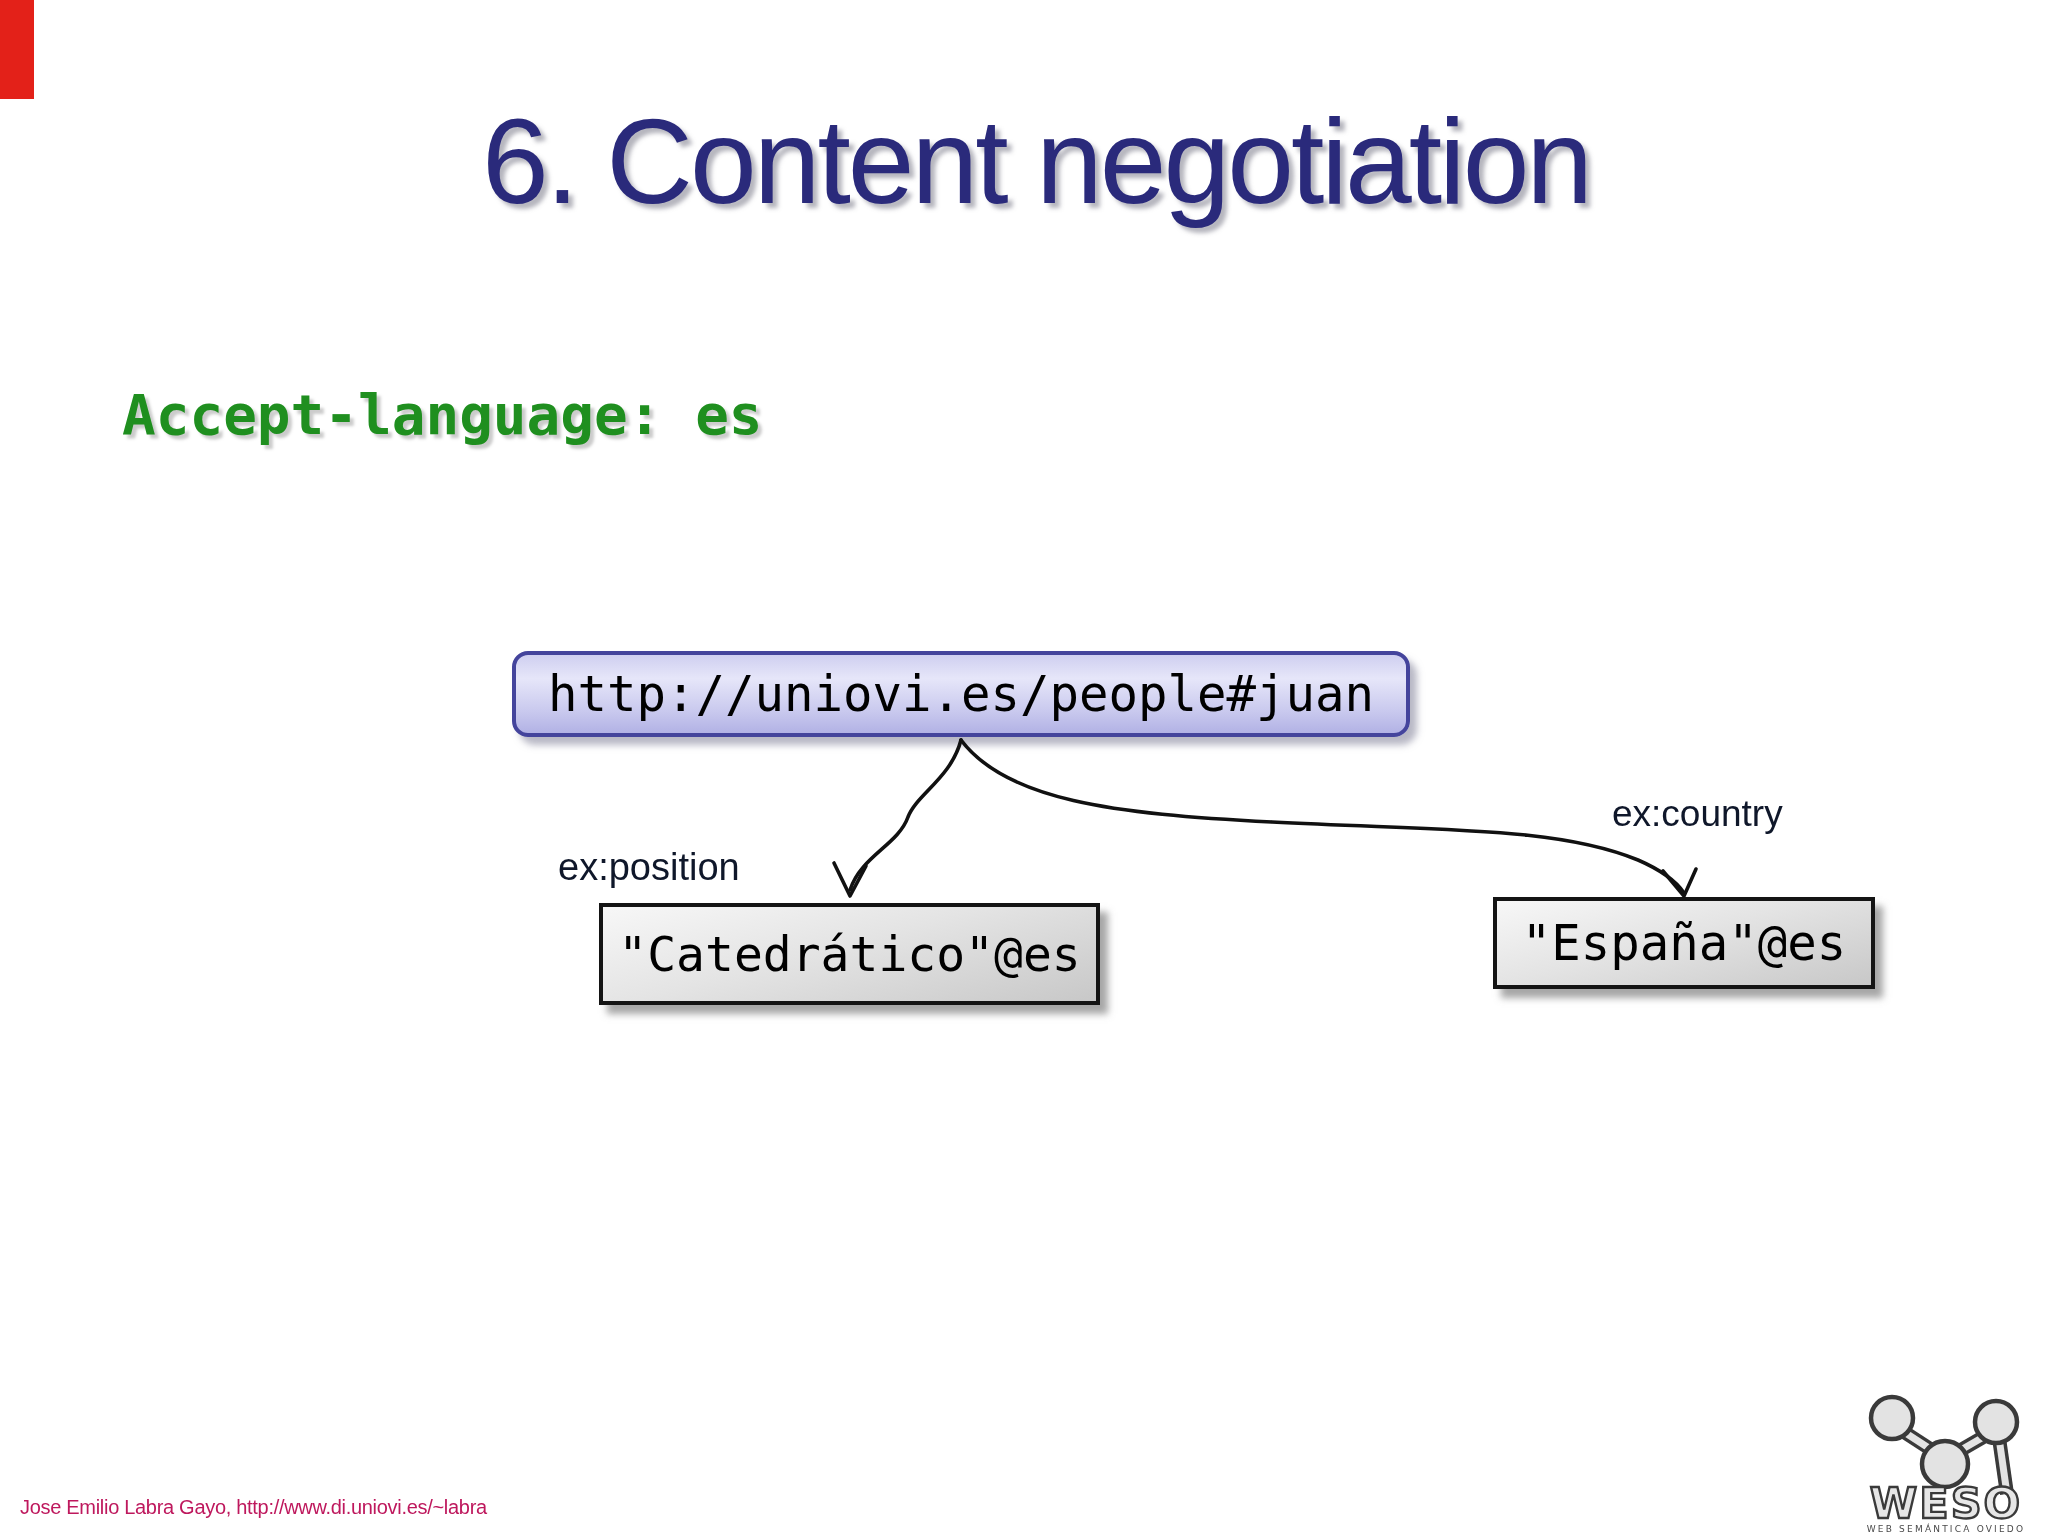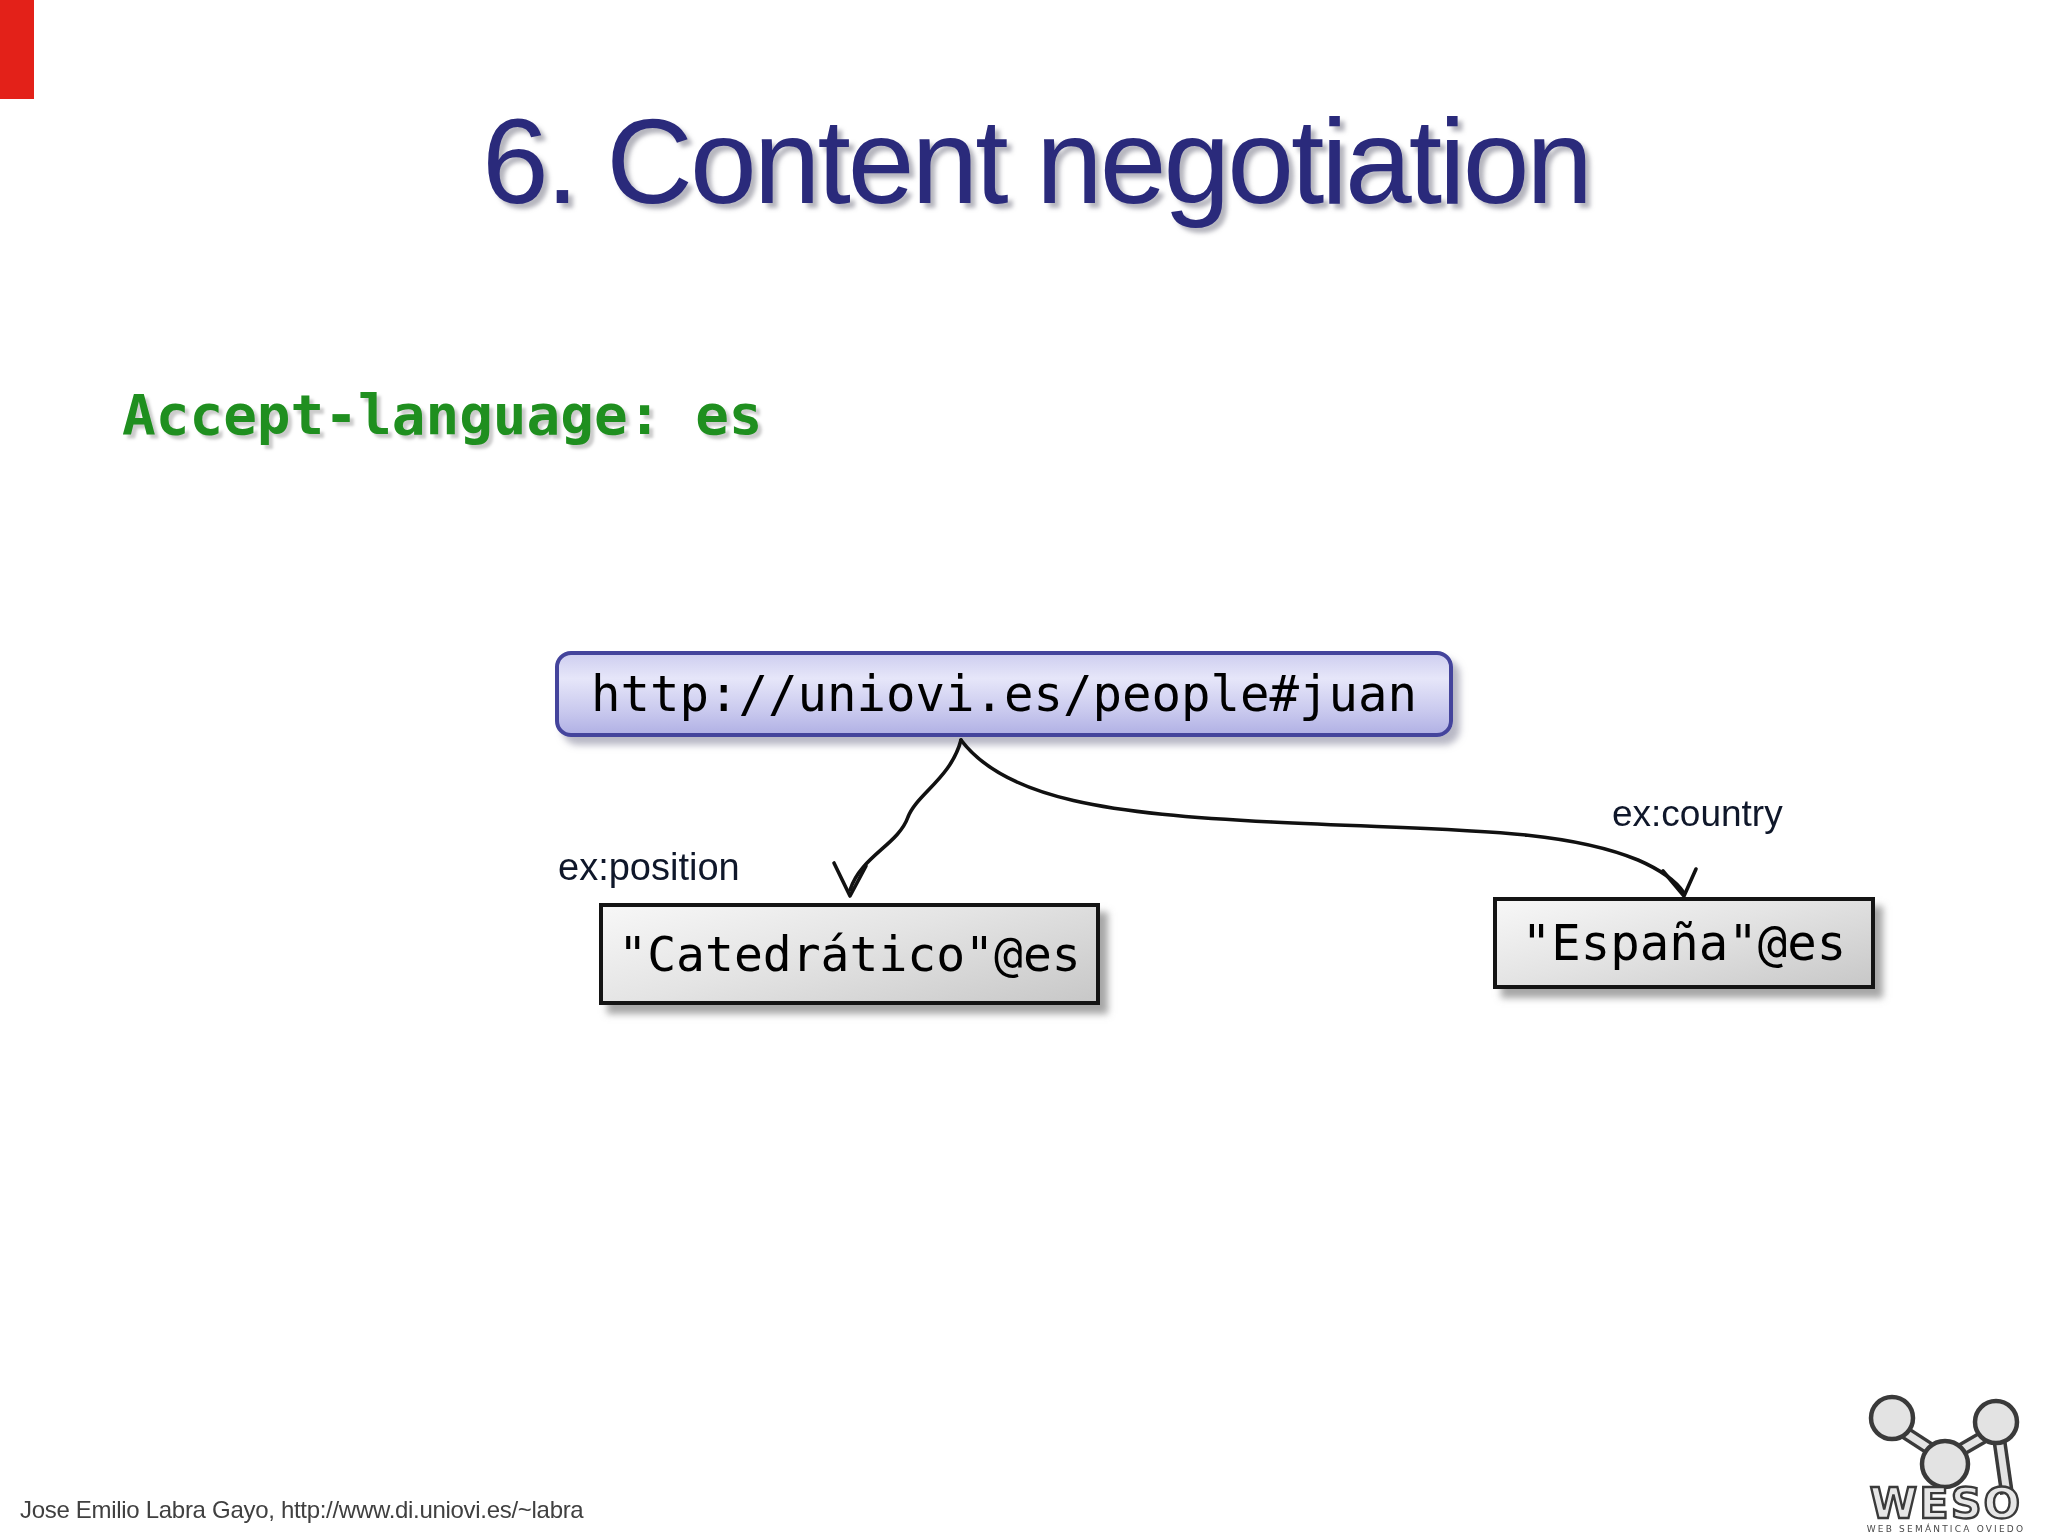--- a/index.html
+++ b/index.html
@@ -31,21 +31,21 @@
     text-align:right;
   }
   .uri-node{
     position:absolute;left:512px;top:651px;width:898px;height:86px;
     box-sizing:border-box;
     border:4px solid #44449c;border-radius:16px;
     background:linear-gradient(#cfcff0 0%, #e6e6f9 30%, #c9c9ee 72%, #b2b2e5 100%);
     box-shadow:7px 8px 7px rgba(125,125,150,.55);
     display:flex;align-items:center;justify-content:center;
     font-family:"DejaVu Sans Mono", monospace;
-    font-size:49px;color:#000;white-space:nowrap;margin-left:43px;
+    font-size:49px;color:#000;white-space:nowrap;
   }
   .literal-box{
     position:absolute;box-sizing:border-box;
     border:4px solid #141414;
     background:linear-gradient(165deg,#f7f7f7 0%, #e4e4e4 45%, #c8c8c8 100%);
     box-shadow:8px 9px 7px rgba(95,95,95,.55);
     display:flex;align-items:center;justify-content:center;
     font-family:"DejaVu Sans Mono", monospace;
     color:#000;white-space:nowrap;
   }
@@ -54,21 +54,21 @@
   .edge-label{
     position:absolute;
     font-family:Liberation Sans, sans-serif;
     color:#0f172a;white-space:nowrap;
   }
   .label-position{left:558px;top:846px;font-size:38px;text-align:center;}
   .label-country{left:1612px;top:793px;font-size:37px;}
   .arrow-layer{position:absolute;left:0;top:0;width:2048px;height:1536px;}
   .footer-credit{
     position:absolute;left:20px;top:1496px;
-    font-size:24px;letter-spacing:-0.3px;color:#404040;white-space:nowrap;
+    font-size:20px;letter-spacing:-0.3px;color:#be185d;white-space:nowrap;
   }
   .weso-logo{position:absolute;left:1846px;top:1372px;width:200px;height:164px;}
 </style>
 </head>
 <body>
 
   <div class="accent-bar"></div>
 
   <div class="slide-title">6. Content negotiation</div>
 

